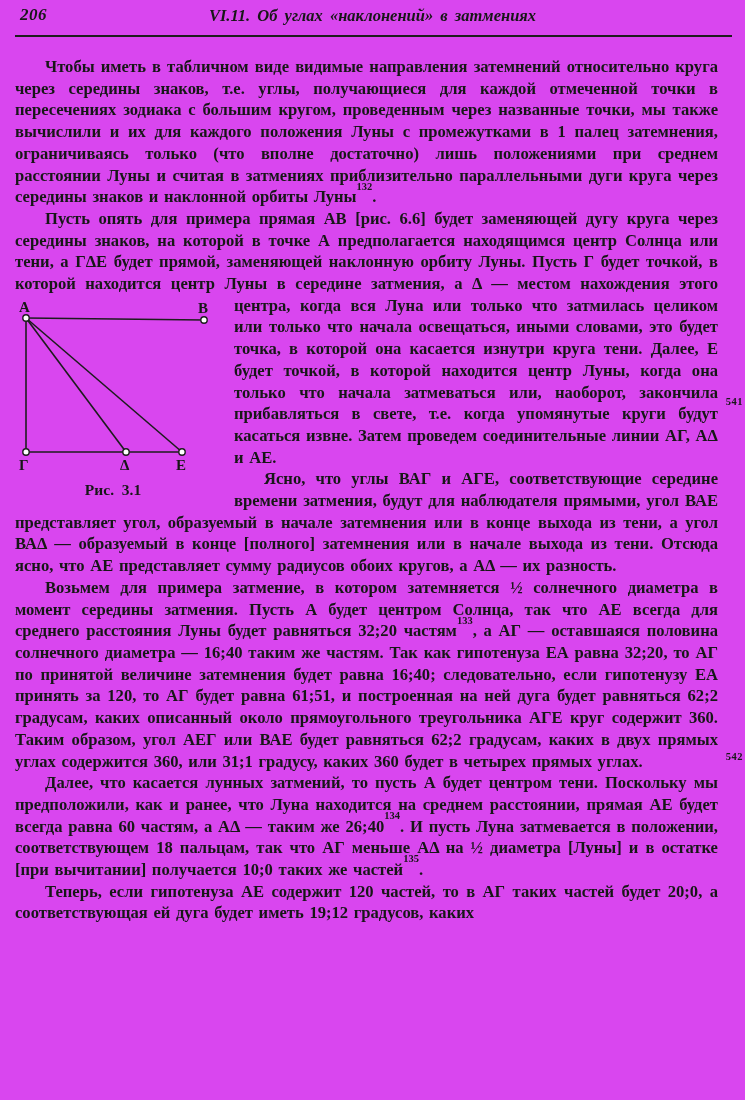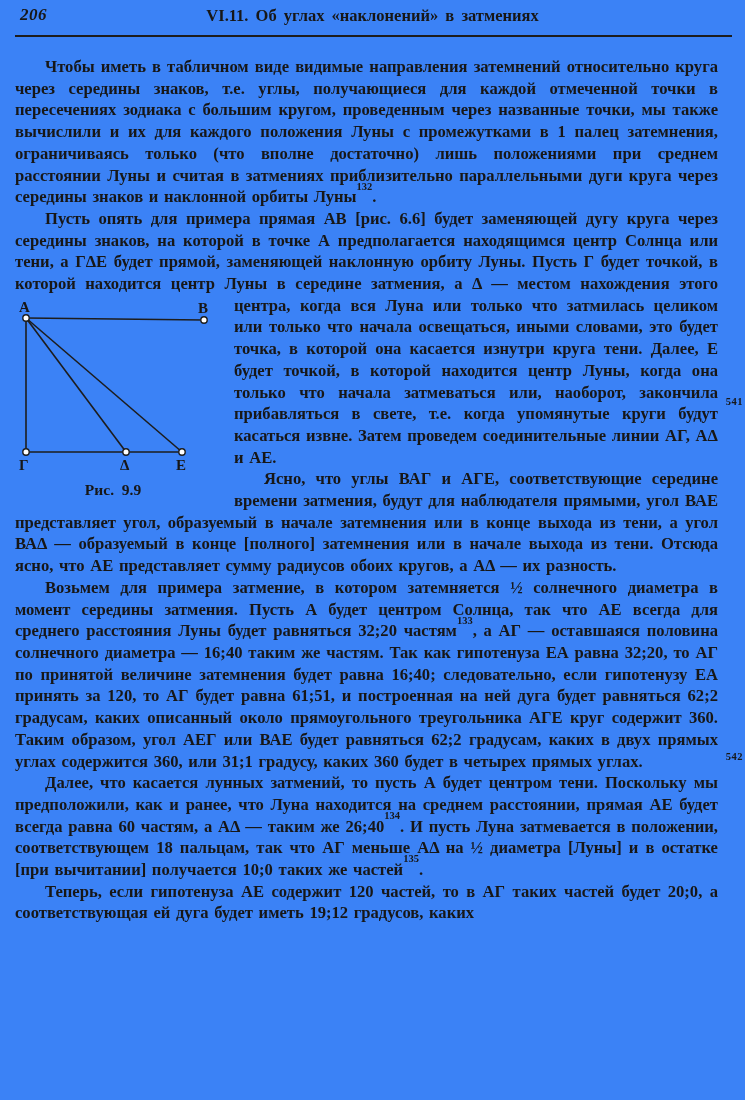--- a/index.html
+++ b/index.html
@@ -6,41 +6,42 @@
     margin: 0; padding: 0;
     width: 745px; height: 1100px;
     background: #ffffff;
     overflow: hidden;
   }
   .page {
     position: relative;
     width: 745px; height: 1100px;
     font-family: "Liberation Serif", serif;
     color: #171717;
-    background: #3b82f6;
+    background: #d946ef;
   }
   
   .head {
     position: relative;
     padding-top: 6px;
     height: 22px;
   }
   .pagenum {
     position: absolute;
     left: 20px; top: 5px;
     font-size: 17px;
     font-weight: 700;
     font-style: italic;
     letter-spacing: .5px;
   }
   .running-head {
     display: block;
     text-align: center;
     font-size: 16.5px;
     font-weight: 700;
+    font-style: italic;
     word-spacing: 3px;
   }
   .head-rule {
     margin: 7px 13px 0 15px;
     border: 0;
     border-top: 2.2px solid #1d1d1d;
   }
   
   .body-col {
     margin: 19px 27px 0 15px;
@@ -132,21 +133,21 @@
             <circle cx="167" cy="152" r="3.2"></circle>
           </g>
           <g fill="#171717" class="fig-label">
             <text x="4" y="12">А</text>
             <text x="183" y="13">В</text>
             <text x="4" y="170">Г</text>
             <text x="105" y="170">Δ</text>
             <text x="161" y="170">Е</text>
           </g>
         </svg>
-        <span class="fig-caption">Рис.  9.9</span>
+        <span class="fig-caption">Рис.  3.1</span>
       </span>
       <span>вся Луна или только что затмилась целиком или только что начала освещаться, иными словами, это будет точка, в которой она касается изнутри круга тени. Далее, Е будет точкой, в которой находится центр Луны, когда она только что начала затмеваться или, наоборот, закончила прибавляться в свете, т.е. когда упомянутые круги будут касаться извне. Затем проведем соединительные линии АГ, АΔ и АЕ.</span></p>
 
     <p class="para"><span>Ясно, что углы ВАГ и АГЕ, соответствующие середине времени затмения, будут для наблюдателя прямыми, угол ВАЕ представляет угол, образуемый в начале затемнения или в конце выхода из тени, а угол ВАΔ — образуемый в конце [полного] затемнения или в начале выхода из тени. Отсюда ясно, что АЕ представляет сумму радиусов обоих кругов, а АΔ — их разность.</span></p>
 
     <p class="para"><span>Возьмем для примера затмение, в котором затемняется ½ солнечного диаметра в момент середины затмения. Пусть А будет центром Солнца, так что АЕ всегда для среднего расстояния Луны будет равняться 32;20 частям</span><sup class="fn">133</sup><span>, а АГ — оставшаяся половина солнечного диаметра — 16;40 таким же частям. Так как гипотенуза ЕА равна 32;20, то АГ по принятой величине затемнения будет равна 16;40; следовательно, если гипотенузу ЕА принять за 120, то АГ будет равна 61;51, и построенная на ней дуга будет равняться 62;2 градусам, каких описанный около прямоугольного треугольника АГЕ круг содержит 360. Таким образом, угол АЕГ или ВАЕ будет равняться 62;2 градусам, каких в двух прямых углах содержится 360, или 31;1 градусу, каких 360 будет в четырех прямых углах.</span></p>
 
     <p class="para"><span>Далее, что касается лунных затмений, то пусть А будет центром тени. Поскольку мы предположили, как и ранее, что Луна находится на среднем расстоянии, прямая АЕ будет всегда равна 60 частям, а АΔ — таким же 26;40</span><sup class="fn">134</sup><span>. И пусть Луна затмевается в положении, соответствующем 18 пальцам, так что АГ меньше АΔ на ½ диаметра [Луны] и в остатке [при вычитании] получается 10;0 таких же частей</span><sup class="fn">135</sup><span>.</span></p>
 
     <p class="para"><span>Теперь, если гипотенуза АЕ содержит 120 частей, то в АГ таких частей будет 20;0, а соответствующая ей дуга будет иметь 19;12 градусов, каких</span></p>

